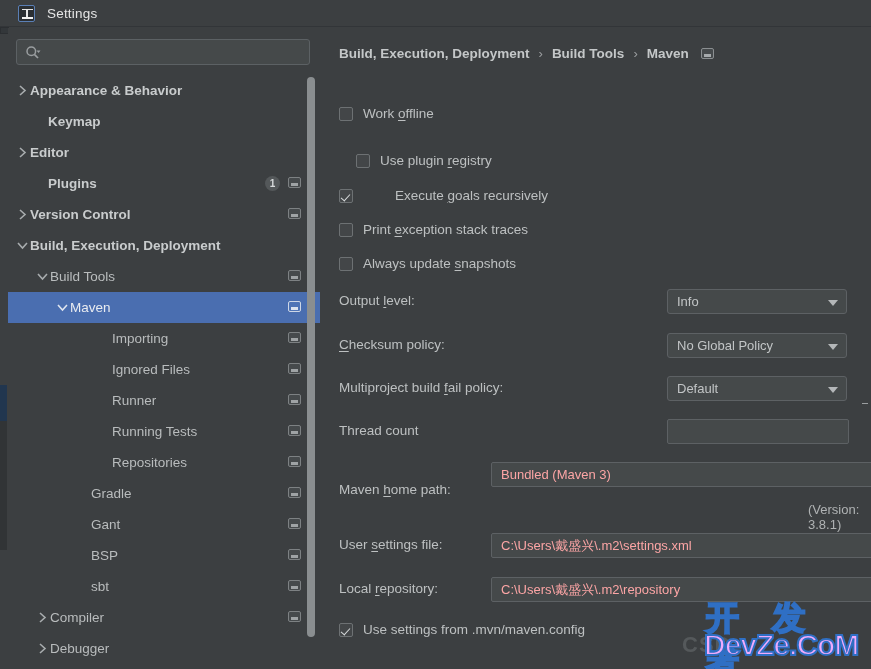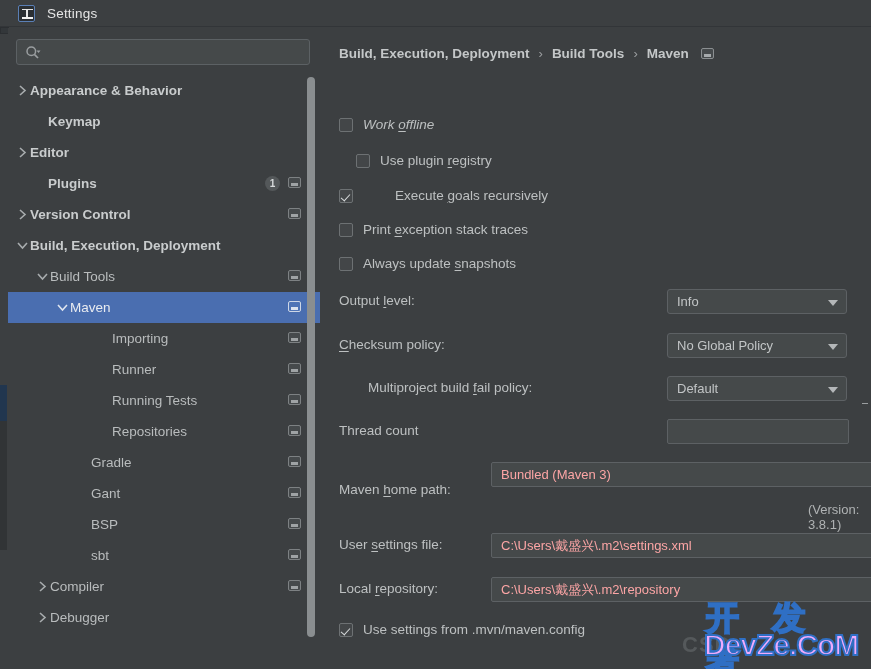--- a/index.html
+++ b/index.html
@@ -316,20 +316,28 @@
             <svg width="15" height="15"></svg>
           </span>
           <span class="label">Importing</span>
           <span class="right-ico"></span>
         </div>
         <div class="tree-row">
           <div style="width: 89px; flex: 0 0 auto;"></div>
           <span class="twisty">
             <svg width="15" height="15"></svg>
           </span>
+          <span class="label">Ignored Files</span>
+          <span class="right-ico"></span>
+        </div>
+        <div class="tree-row">
+          <div style="width: 89px; flex: 0 0 auto;"></div>
+          <span class="twisty">
+            <svg width="15" height="15"></svg>
+          </span>
           <span class="label">Runner</span>
           <span class="right-ico"></span>
         </div>
         <div class="tree-row">
           <div style="width: 89px; flex: 0 0 auto;"></div>
           <span class="twisty">
             <svg width="15" height="15"></svg>
           </span>
           <span class="label">Running Tests</span>
           <span class="right-ico"></span>
@@ -403,21 +411,21 @@
     <div class="crumbs">
       <span>Build, Execution, Deployment</span>
       <span class="sep">›</span>
       <span>Build Tools</span>
       <span class="sep">›</span>
       <span>Maven</span>
       <span class="crumb-ico"></span>
     </div>
 
     <div id="checkboxes">
-        <div class="cbrow" style="top: 89px; font-style: italic;">
+        <div class="cbrow" style="top: 78px;">
           <span class="cbox"></span>
           <span><span>Work </span><span class="mn">o</span><span>ffline</span></span>
         </div>
         <div class="cbrow" style="top: 125px; padding-left: 17px;">
           <span class="cbox"></span>
           <span><span>Use plugin </span><span class="mn">r</span><span>egistry</span></span>
         </div>
         <div class="cbrow" style="top: 160px; gap: 32px;">
           <span class="cbox checked"></span>
           <span><span>Execute </span><span class="mn">g</span><span>oals recursively</span></span>
@@ -439,21 +447,21 @@
           <span class="val">Info</span>
           <span class="arrow"></span>
         </div>
         <div class="ctlrow" style="top: 309px;">
           <span class="ctllabel"><span></span><span class="mn">C</span><span>hecksum policy:</span></span>
         </div>
         <div class="combo" style="top: 305px; left: 347px; width: 180px;">
           <span class="val">No Global Policy</span>
           <span class="arrow"></span>
         </div>
-        <div class="ctlrow" style="top: 352px; margin-left: 29px;">
+        <div class="ctlrow" style="top: 352px;">
           <span class="ctllabel"><span>Multiproject build </span><span class="mn">f</span><span>ail policy:</span></span>
         </div>
         <div class="combo" style="top: 348px; left: 347px; width: 180px;">
           <span class="val">Default</span>
           <span class="arrow"></span>
         </div>
       </div>
     <div id="threadcount">
         <div class="ctlrow" style="top: 395px;">
           <span class="ctllabel">Thread count</span>

